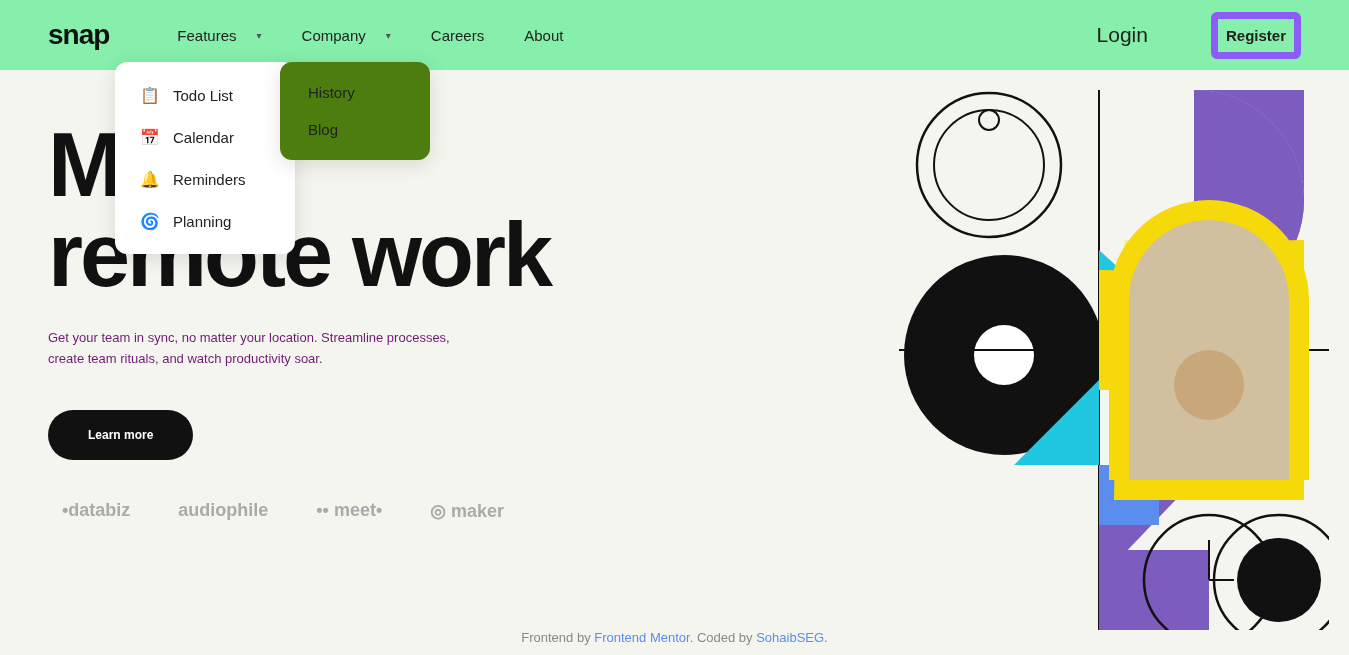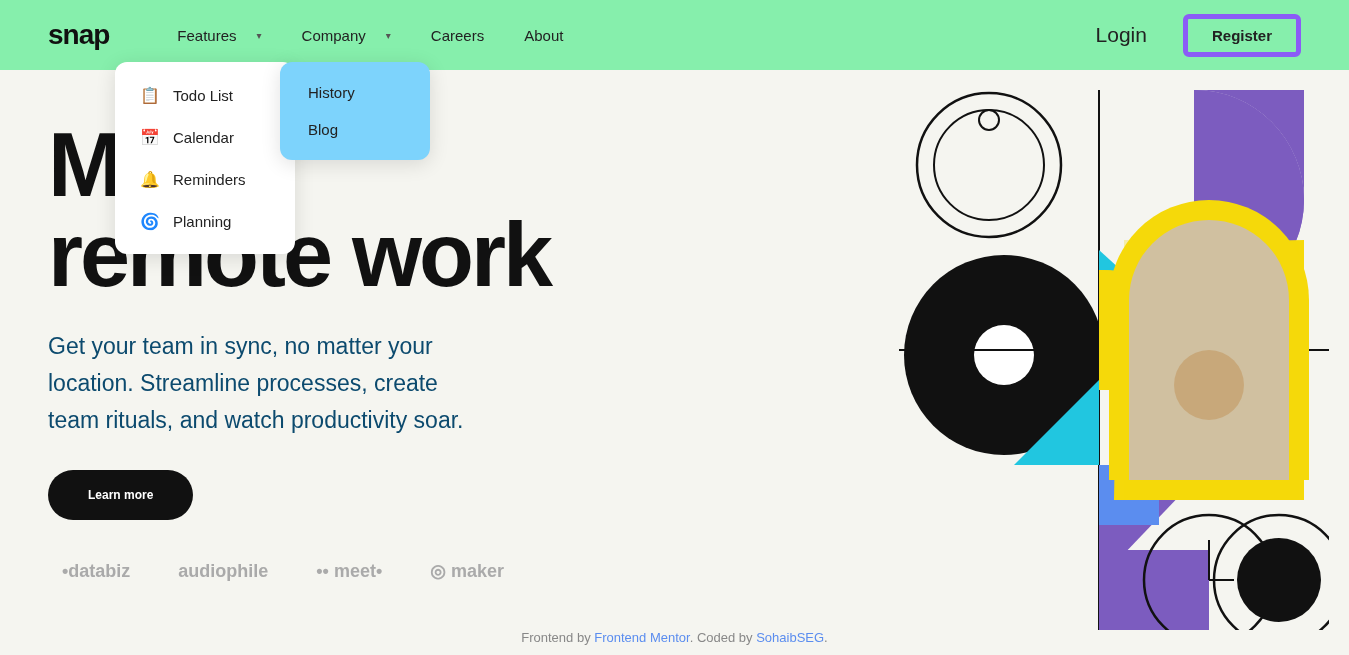--- a/index.html
+++ b/index.html
@@ -64,38 +64,39 @@
       background: none;
       border: none;
       cursor: pointer;
       padding: 8px 16px;
     }
     .btn-register {
       font-size: 15px;
       font-weight: 600;
       color: #222;
       background: none;
-      border: 5px solid #8b5cf6;
+      border: 7px solid #8b5cf6;
       border-radius: 6px;
       cursor: pointer;
-      padding: 8px 24px;
+      padding: 8px 8px;
+      margin-left: 27px;
     }
     .dropdown-features {
       background: white;
       border-radius: 12px;
       box-shadow: 0 4px 20px rgba(0,0,0,0.12);
       padding: 12px 8px;
       min-width: 180px;
       position: absolute;
       left: 115px;
       top: 62px;
       z-index: 200;
     }
     .dropdown-company {
-      background: #7dd3fc;
+      background: #4d7c0f;
       border-radius: 12px;
       box-shadow: 0 4px 20px rgba(0,0,0,0.12);
       padding: 12px 8px;
       min-width: 150px;
       position: absolute;
       left: 280px;
       top: 62px;
       z-index: 200;
     }
     .dropdown-item {
@@ -135,25 +136,25 @@
     }
     .hero-title {
       font-size: 90px;
       font-weight: 900;
       color: #111;
       line-height: 1.0;
       letter-spacing: -3px;
       margin-bottom: 28px;
     }
     .hero-subtitle {
-      font-size: 23px;
-      color: #0c4a6e;
+      font-size: 13px;
+      color: #701a75;
       line-height: 1.6;
       max-width: 430px;
-      margin-bottom: 32px;
+      margin-bottom: 40px;
     }
     .btn-learn-more {
       background: #111;
       color: white;
       border: none;
       border-radius: 40px;
       padding: 18px 40px;
       font-size: 12px;
       font-weight: 600;
       cursor: pointer;

